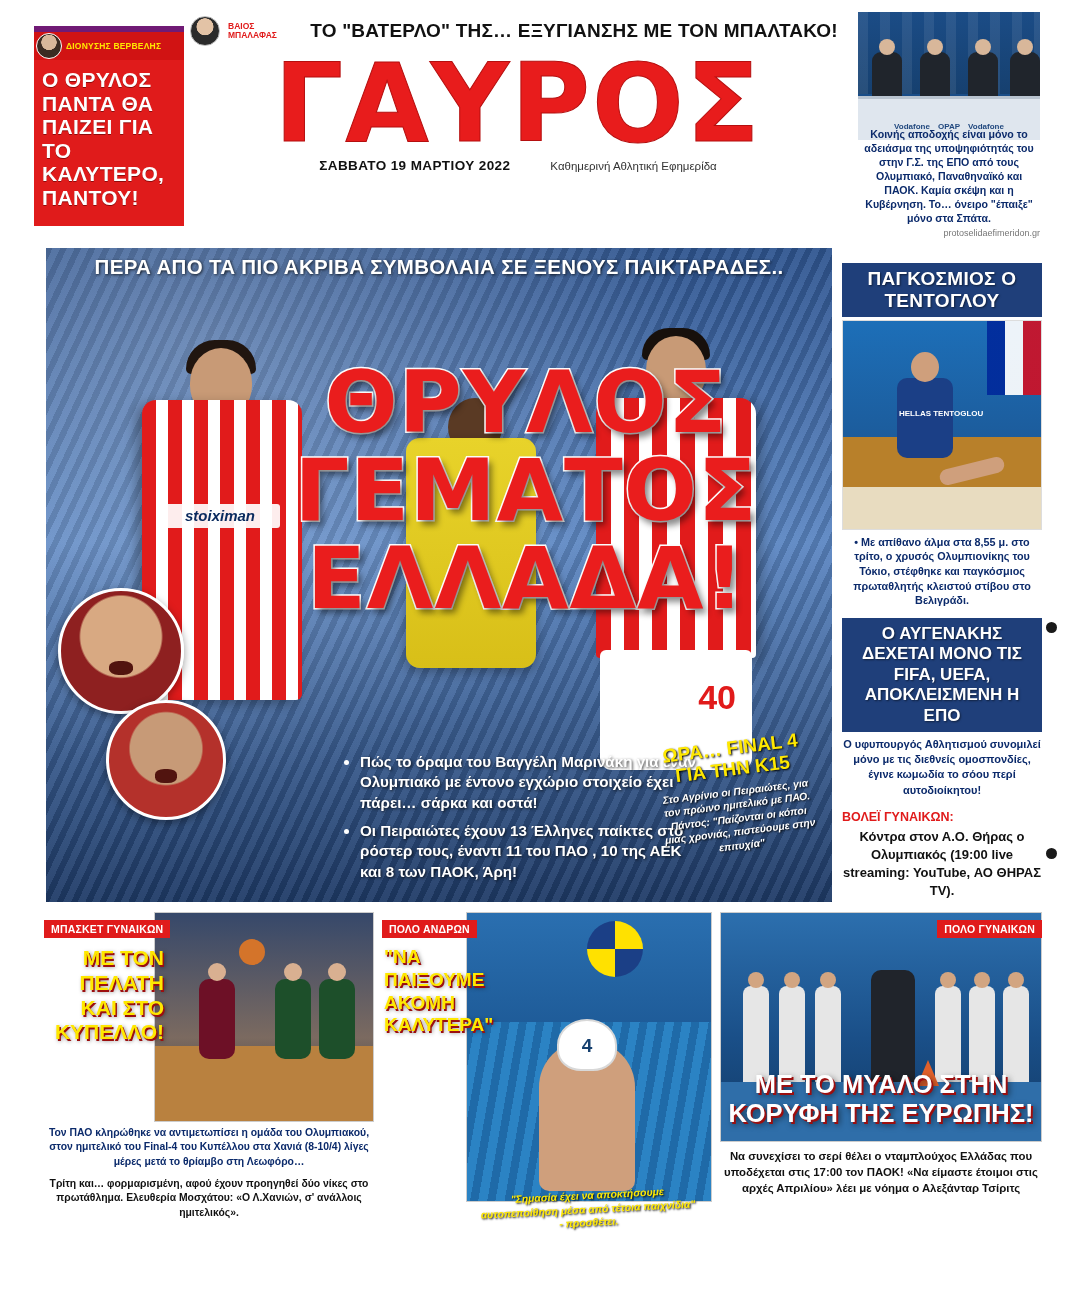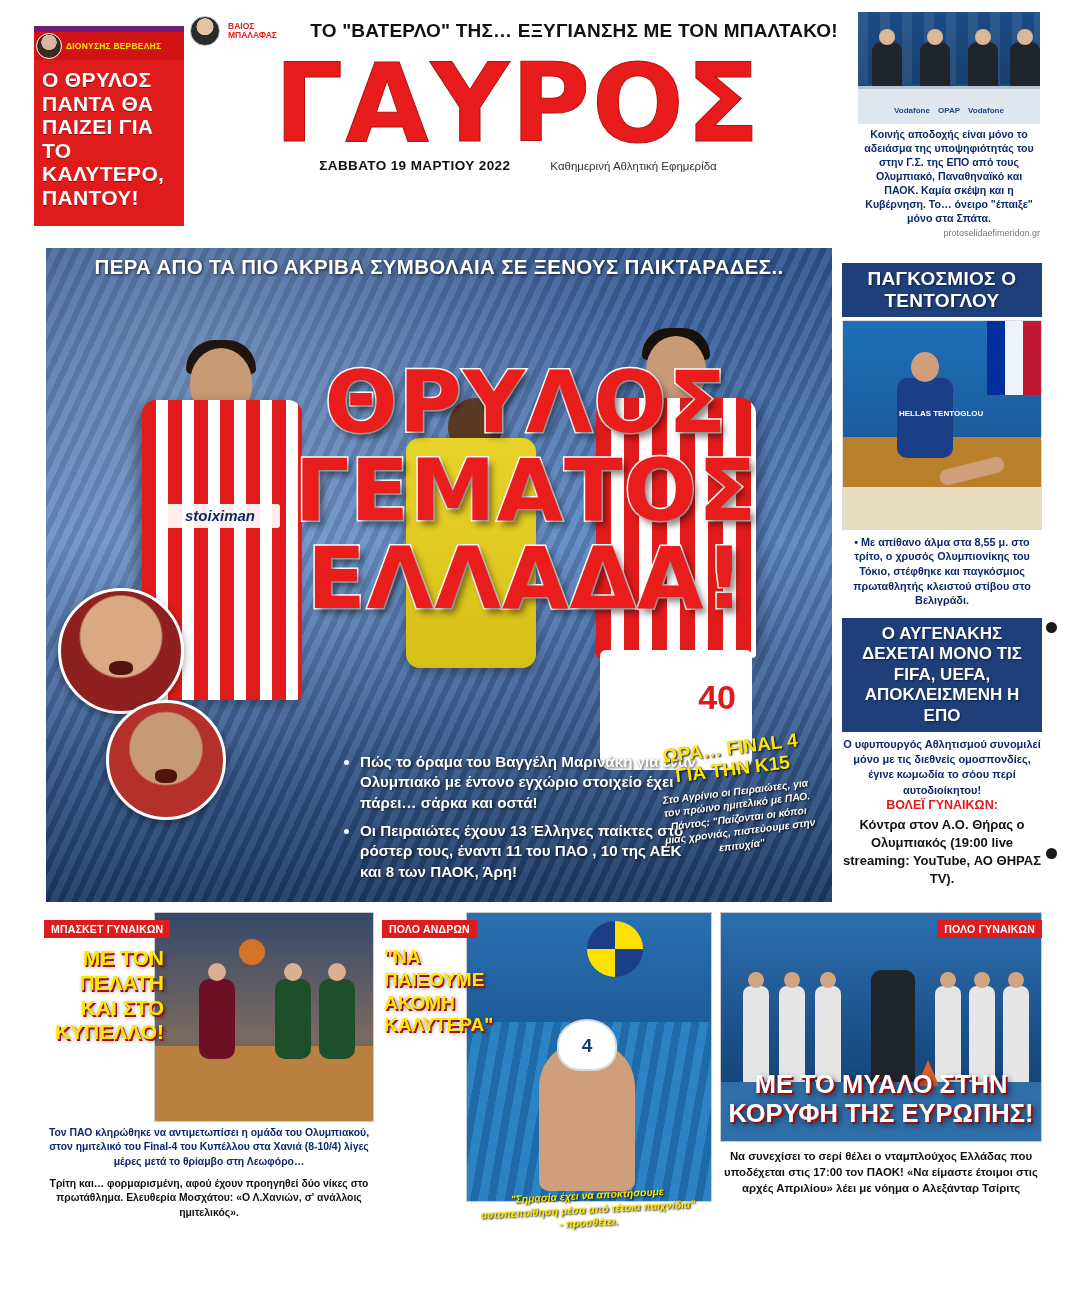--- a/index.html
+++ b/index.html
@@ -69,21 +69,21 @@
     letter-spacing: 2px; line-height: 104px;
     -webkit-text-stroke: 1px #b50f0f;
   }
   .logo .subline {
     margin-top: 2px; display: flex; justify-content: center; gap: 40px; align-items: baseline;
   }
   .logo .date { font-size: 13.5px; font-weight: bold; color: #111; letter-spacing: .4px; }
   .logo .tagline { font-size: 11.5px; color: #333; }
   
   .tr-photo {
-    position: absolute; left: 858px; top: 12px; width: 182px; height: 112px;
+    position: absolute; left: 858px; top: 12px; width: 182px; height: 128px;
     background: linear-gradient(#123a6e, #1d5797 55%, #0e2a50);
     overflow: hidden;
   }
   .tr-photo .panelbg {
     position: absolute; left: 0; top: 0; right: 0; height: 64%;
     background:
       repeating-linear-gradient(90deg, rgba(255,255,255,.08) 0 10px, rgba(255,255,255,0) 10px 22px),
       linear-gradient(#1b4c86, #16406f);
   }
   .tr-photo .desk {
@@ -308,22 +308,22 @@
   .rhead2 {
     margin-top: 10px; background: #1f3f7a; color: #fff; text-align: center;
     font-size: 17px; font-weight: bold; line-height: 1.2; padding: 6px 4px;
     text-shadow: 1px 1px 2px rgba(0,0,0,.5);
   }
   .rtext2 {
     margin-top: 5px; font-size: 11px; line-height: 1.38; color: #0b2a6b;
     font-weight: bold; text-align: center;
   }
   .rhead3 {
-    color: #e01b1b; font-size: 12.5px; font-weight: bold;
-    text-align: center;
+    margin-top: 12px; color: #e01b1b; font-size: 12.5px; font-weight: bold;
+    text-align: left;
   }
   .rtext3 {
     margin-top: 4px; font-size: 13px; line-height: 1.4; color: #111;
     font-weight: bold; text-align: center;
   }
 
   
   .bottom { position: absolute; left: 44px; top: 912px; width: 998px; height: 322px; }
   .tag {
     position: absolute; z-index: 5; background: #e01b1b; color: #fff;

